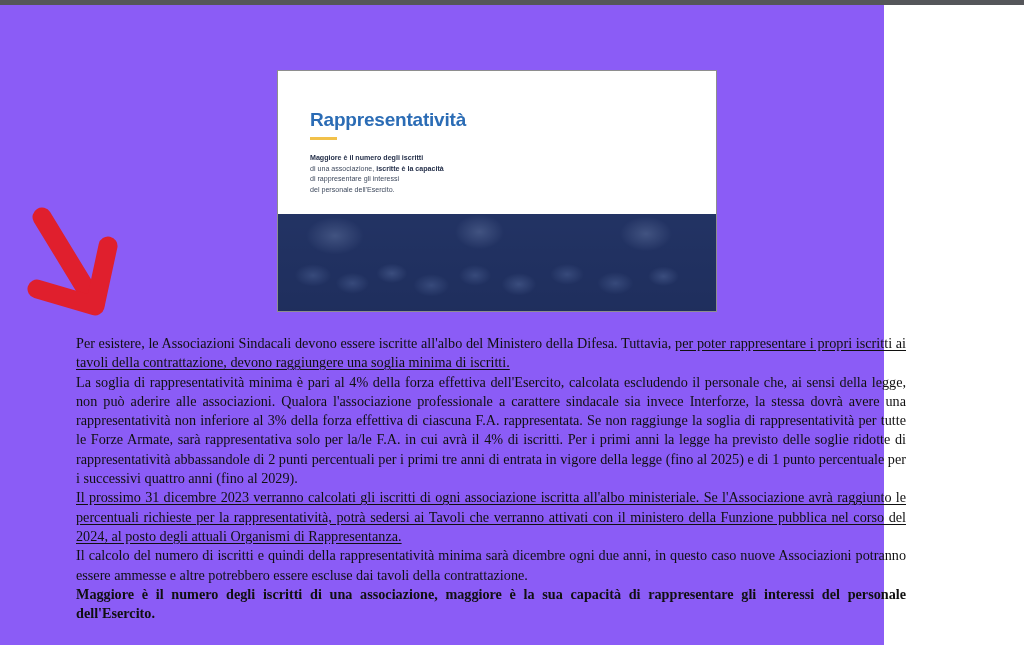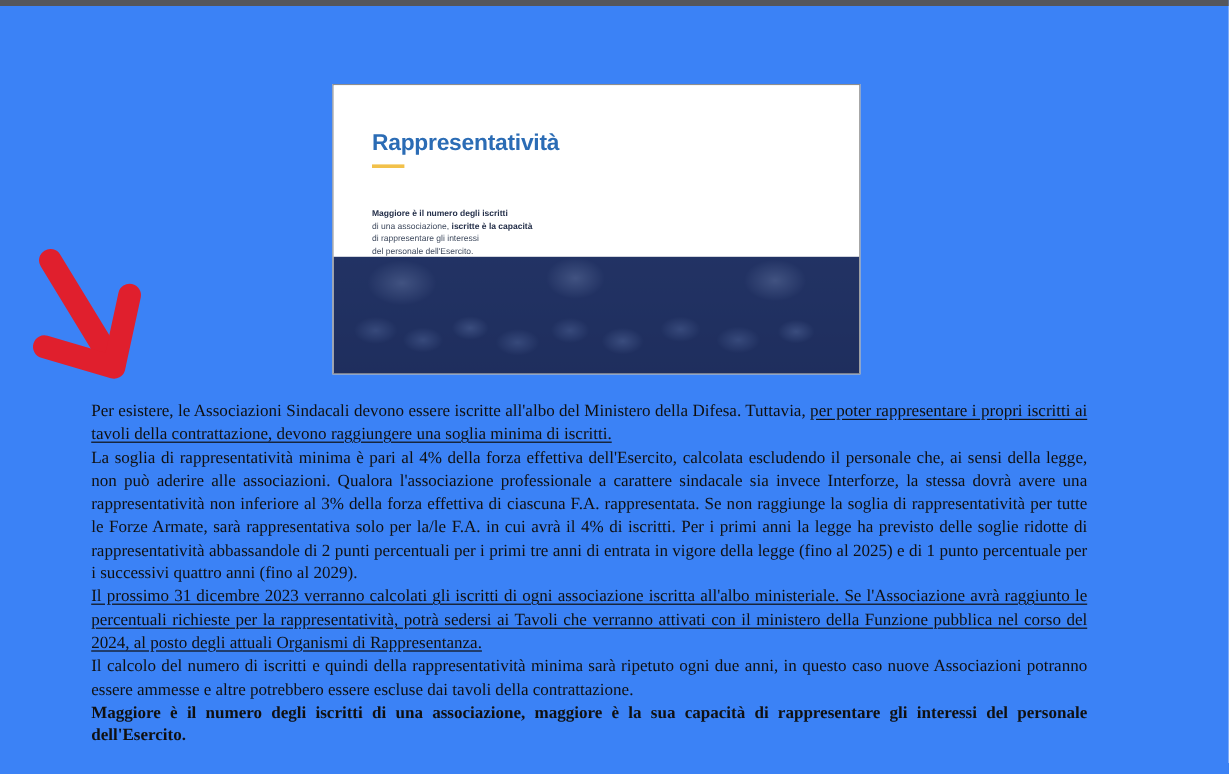--- a/index.html
+++ b/index.html
@@ -4,22 +4,22 @@
 <style>
   * { box-sizing: border-box; margin: 0; padding: 0; }
   html, body {
     width: 1024px; height: 645px;
     background: #ffffff;
     font-family: "Liberation Serif", serif;
     overflow: hidden;
   }
   #page {
     position: relative;
-    width: 1024px; height: 645px;
-    background: #3b82f6;
+    width: 884px; height: 645px;
+    background: #8b5cf6;
   }
   
   .topbar {
     position: absolute; left: 0; top: 0;
     width: 1024px; height: 5px;
     background: #55565a;
   }
   
   .info-card {
     position: absolute;
@@ -65,21 +65,21 @@
     font-size: 19px; font-weight: 700;
     color: #2b6cb5; letter-spacing: -.2px;
   }
   .title-rule {
     position: absolute; left: 32px; top: 66px;
     width: 27px; height: 3px; background: #f2c14a;
   }
   .info-sub {
     position: absolute; left: 32px; top: 82px;
     width: 175px;
-    font-size: 7.1px; line-height: 10.6px; color: #3f4a5e; margin-top: 20px;
+    font-size: 7.1px; line-height: 10.6px; color: #3f4a5e;
   }
   .info-sub b { font-weight: 700; color: #25304a; }
 
   
   .arrow { position: absolute; left: 24px; top: 203px; }
 
   
   .doc-text {
     position: absolute;
     left: 76px; top: 334px;
@@ -122,17 +122,17 @@
         <path d="M18 14 L71 101"></path>
         <path d="M13 86 L71 103 L84 43"></path>
       </g>
     </svg>
   </div>
 
   <div class="doc-text">
     <p>Per esistere, le Associazioni Sindacali devono essere iscritte all'albo del Ministero della Difesa. Tuttavia, <span class="u">per poter rappresentare i propri iscritti ai tavoli della contrattazione, devono raggiungere una soglia minima di iscritti.</span></p>
     <p>La soglia di rappresentatività minima è pari al 4% della forza effettiva dell'Esercito, calcolata escludendo il personale che, ai sensi della legge, non può aderire alle associazioni. Qualora l'associazione professionale a carattere sindacale sia invece Interforze, la stessa dovrà avere una rappresentatività non inferiore al 3% della forza effettiva di ciascuna F.A. rappresentata. Se non raggiunge la soglia di rappresentatività per tutte le Forze Armate, sarà rappresentativa solo per la/le F.A. in cui avrà il 4% di iscritti. Per i primi anni la legge ha previsto delle soglie ridotte di rappresentatività abbassandole di 2 punti percentuali per i primi tre anni di entrata in vigore della legge (fino al 2025) e di 1 punto percentuale per i successivi quattro anni (fino al 2029).</p>
     <p><span class="u">Il prossimo 31 dicembre 2023 verranno calcolati gli iscritti di ogni associazione iscritta all'albo ministeriale. Se l'Associazione avrà raggiunto le percentuali richieste per la rappresentatività, potrà sedersi ai Tavoli che verranno attivati con il ministero della Funzione pubblica nel corso del 2024, al posto degli attuali Organismi di Rappresentanza.</span></p>
-    <p>Il calcolo del numero di iscritti e quindi della rappresentatività minima sarà ripetuto ogni due anni, in questo caso nuove Associazioni potranno essere ammesse e altre potrebbero essere escluse dai tavoli della contrattazione.</p>
+    <p>Il calcolo del numero di iscritti e quindi della rappresentatività minima sarà dicembre ogni due anni, in questo caso nuove Associazioni potranno essere ammesse e altre potrebbero essere escluse dai tavoli della contrattazione.</p>
     <p><span class="b">Maggiore è il numero degli iscritti di una associazione, maggiore è la sua capacità di rappresentare gli interessi del personale dell'Esercito.</span></p>
   </div>
 
 </div>
 
 </body></html>

